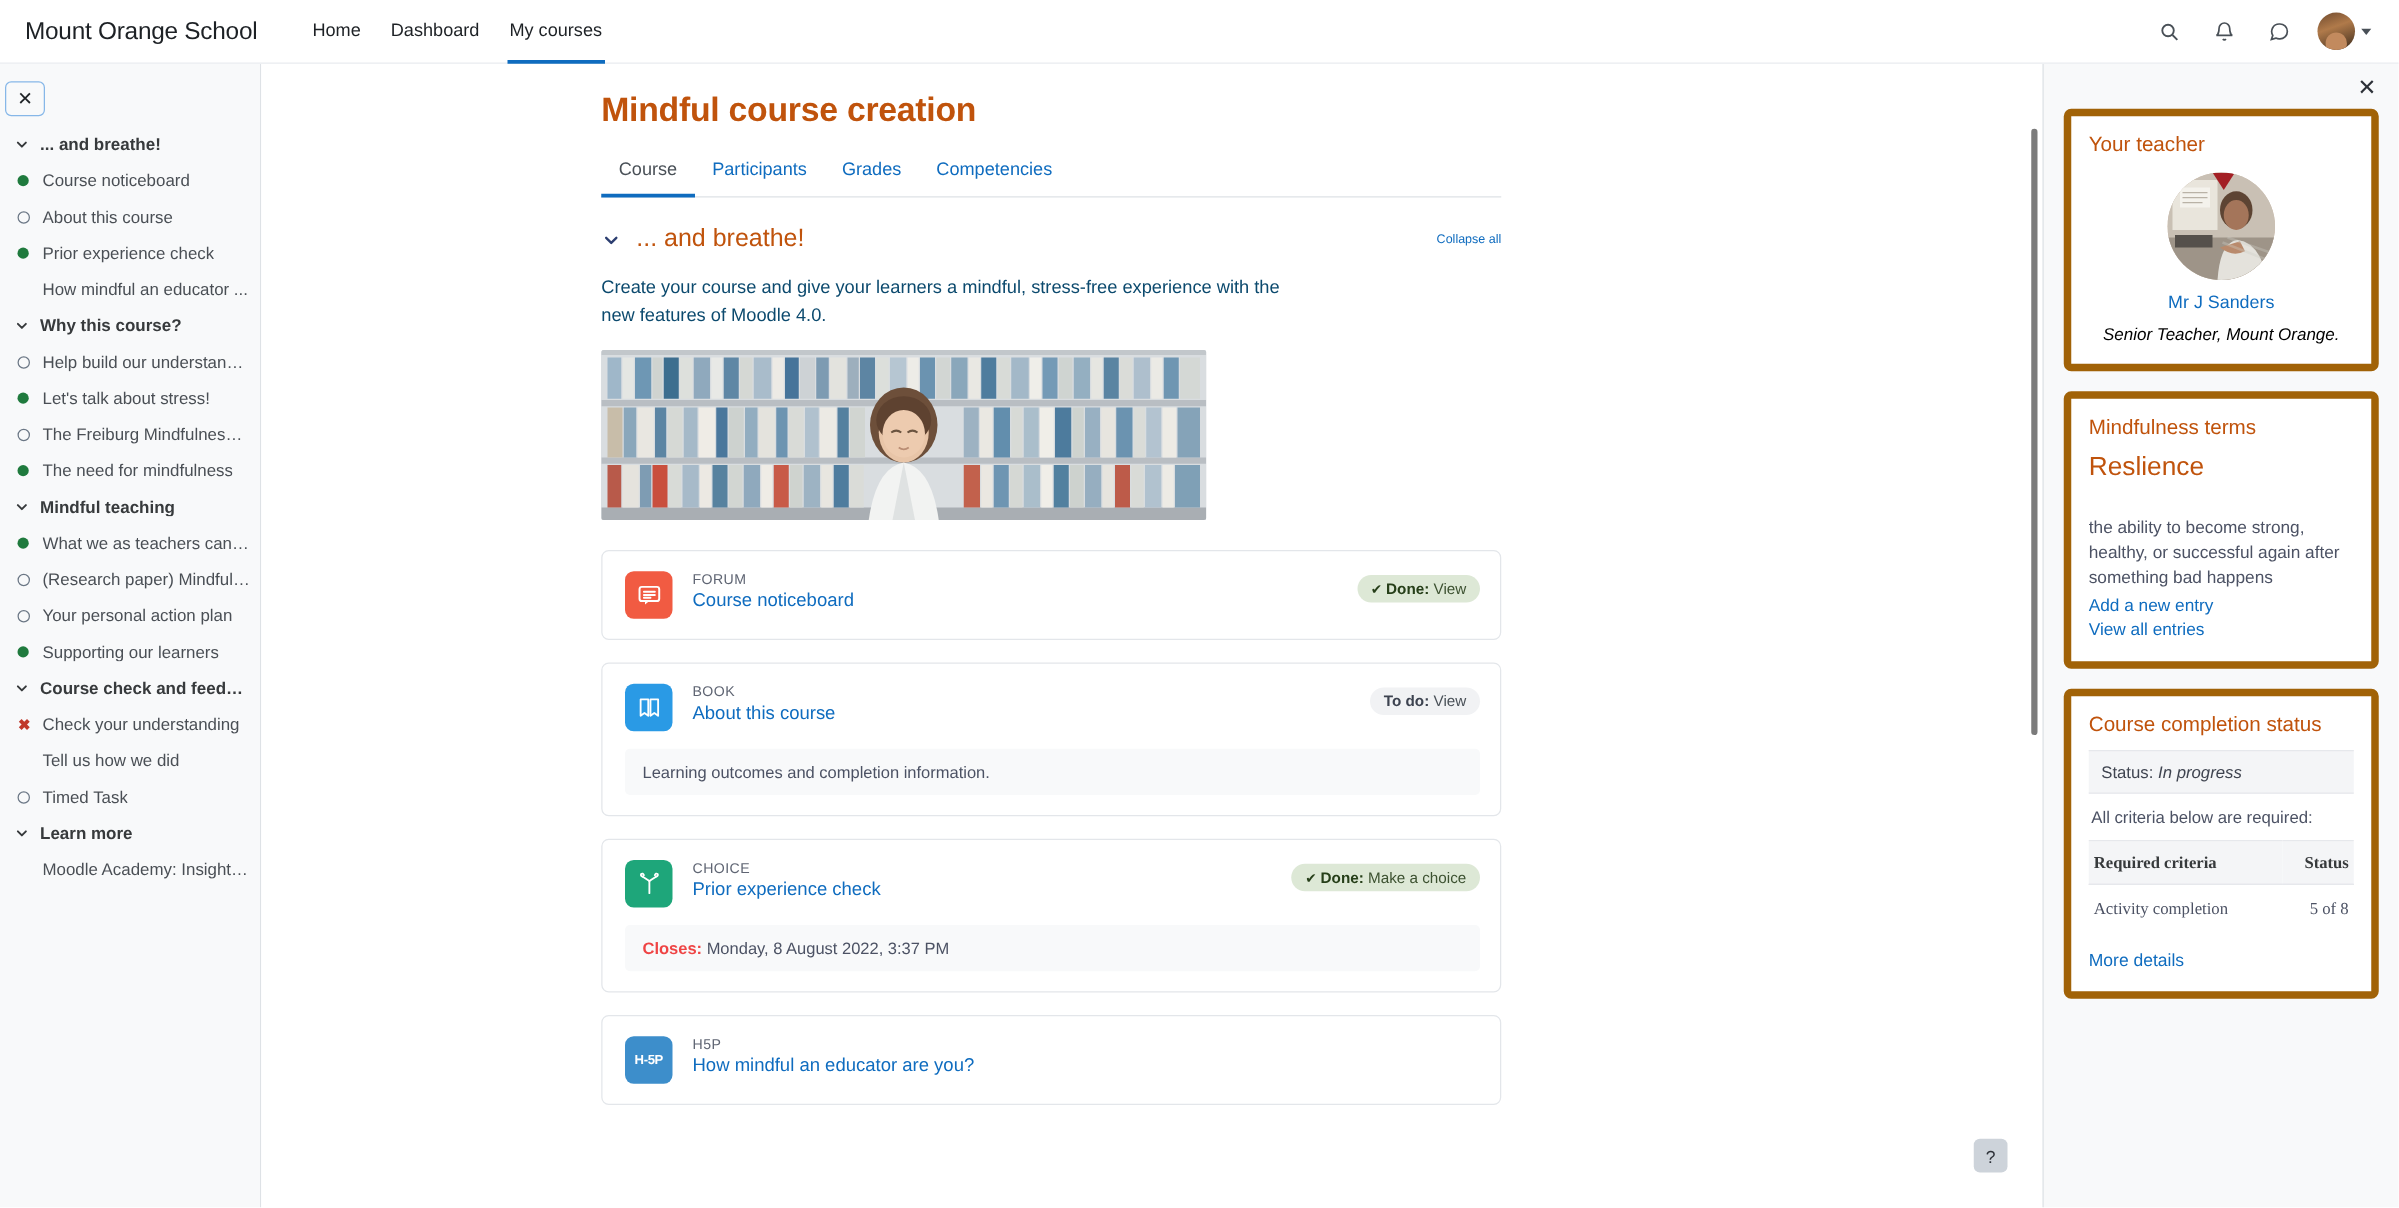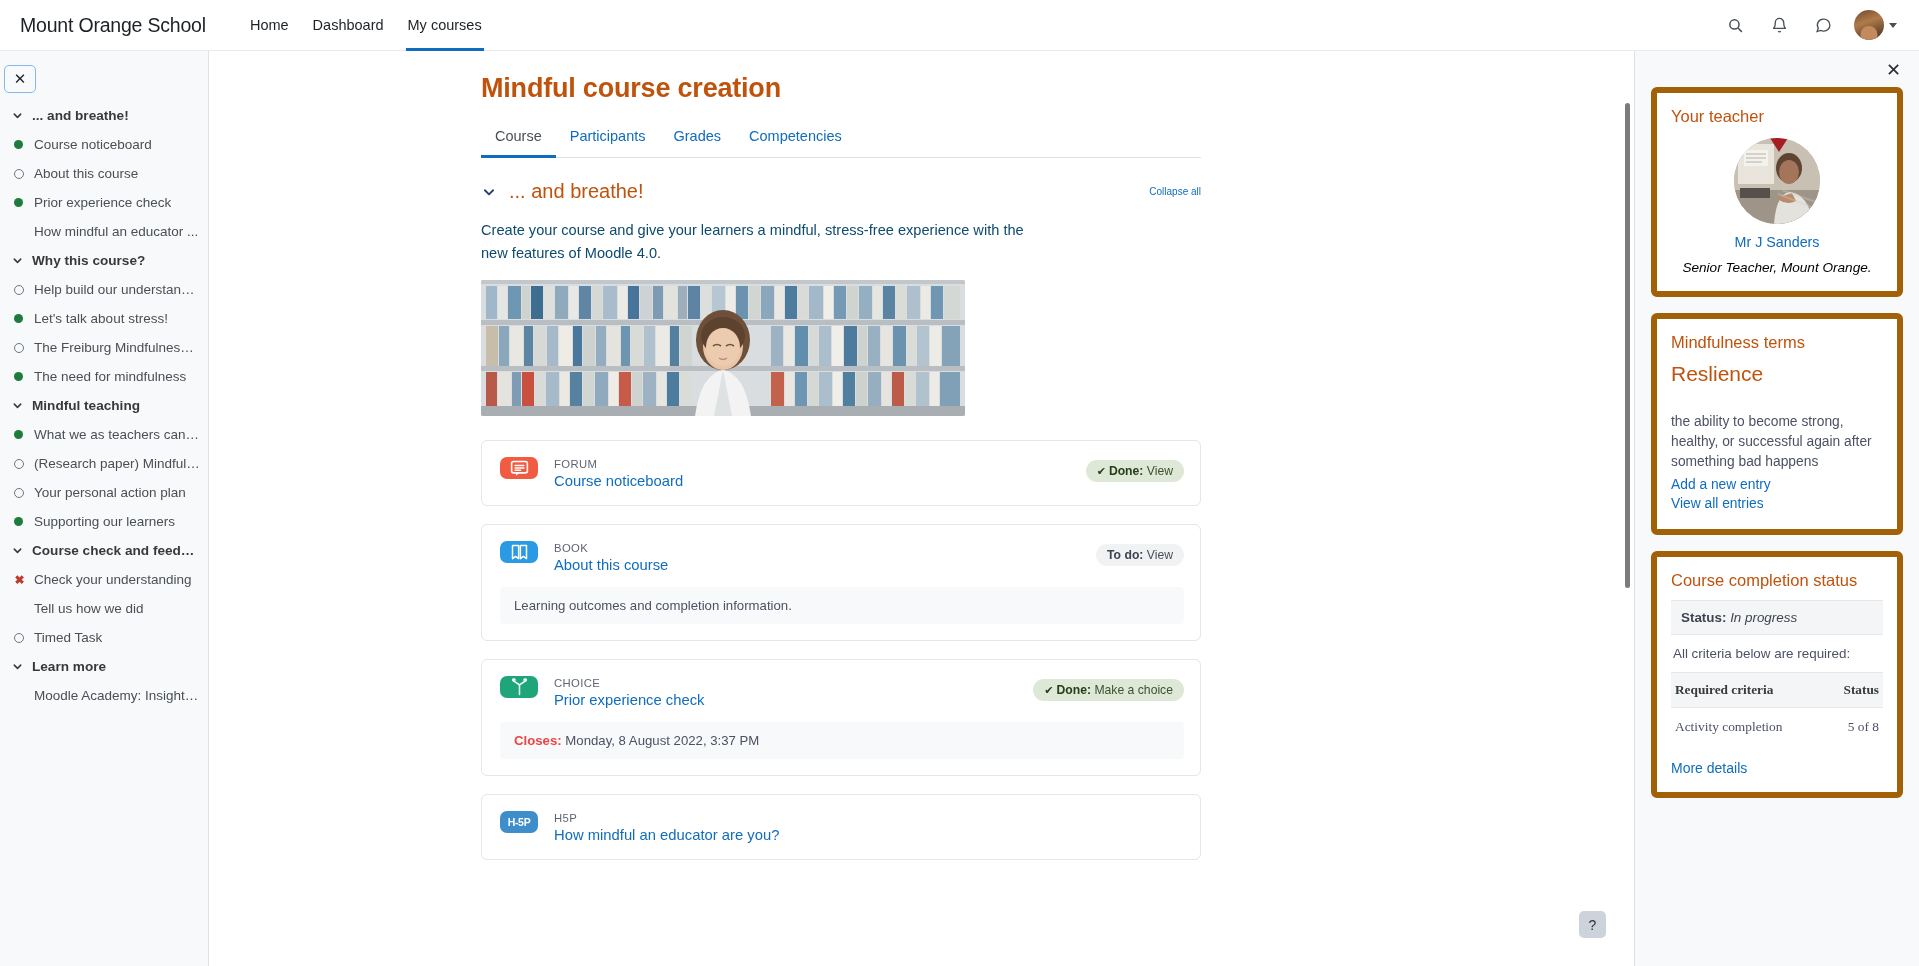--- a/index.html
+++ b/index.html
@@ -249,21 +249,21 @@
   
   .activity {
     border: 1px solid #e3e6ea;
     border-radius: 6px;
     margin-bottom: 18px;
     background: #fff;
     padding: 16px 16px 16px 18px;
   }
   .act-top { display: flex; align-items: flex-start; }
   .act-icon {
-    width: 38px; height: 22px;
+    width: 38px; height: 38px;
     border-radius: 7px;
     flex: none;
     margin-right: 16px;
     display: flex; align-items: center; justify-content: center;
     color: #fff;
   }
   .act-meta { flex: 1; min-width: 0; padding-top: 1px; }
   .act-type {
     font-size: 11.3px;
     color: #5f6573;
@@ -398,21 +398,21 @@
     cursor: pointer;
   }
   .status-row {
     background: #f4f5f7;
     border-top: 1px solid #e6e8ec;
     border-bottom: 1px solid #e6e8ec;
     padding: 9px 10px;
     font-size: 13.4px;
     color: #3f4450;
   }
-  .status-row b { font-weight: bold; }
+  .status-row b { font-weight: normal; }
   .status-row i { font-style: italic; }
   .criteria-note {
     font-size: 13.4px;
     color: #4c5264;
     padding: 11px 10px 11px 2px;
   }
   .crit-table { width: 100%; border-collapse: collapse; font-family: Liberation Serif, serif; }
   .crit-table th {
     background: #f4f5f7;
     border-top: 1px solid #e6e8ec;

